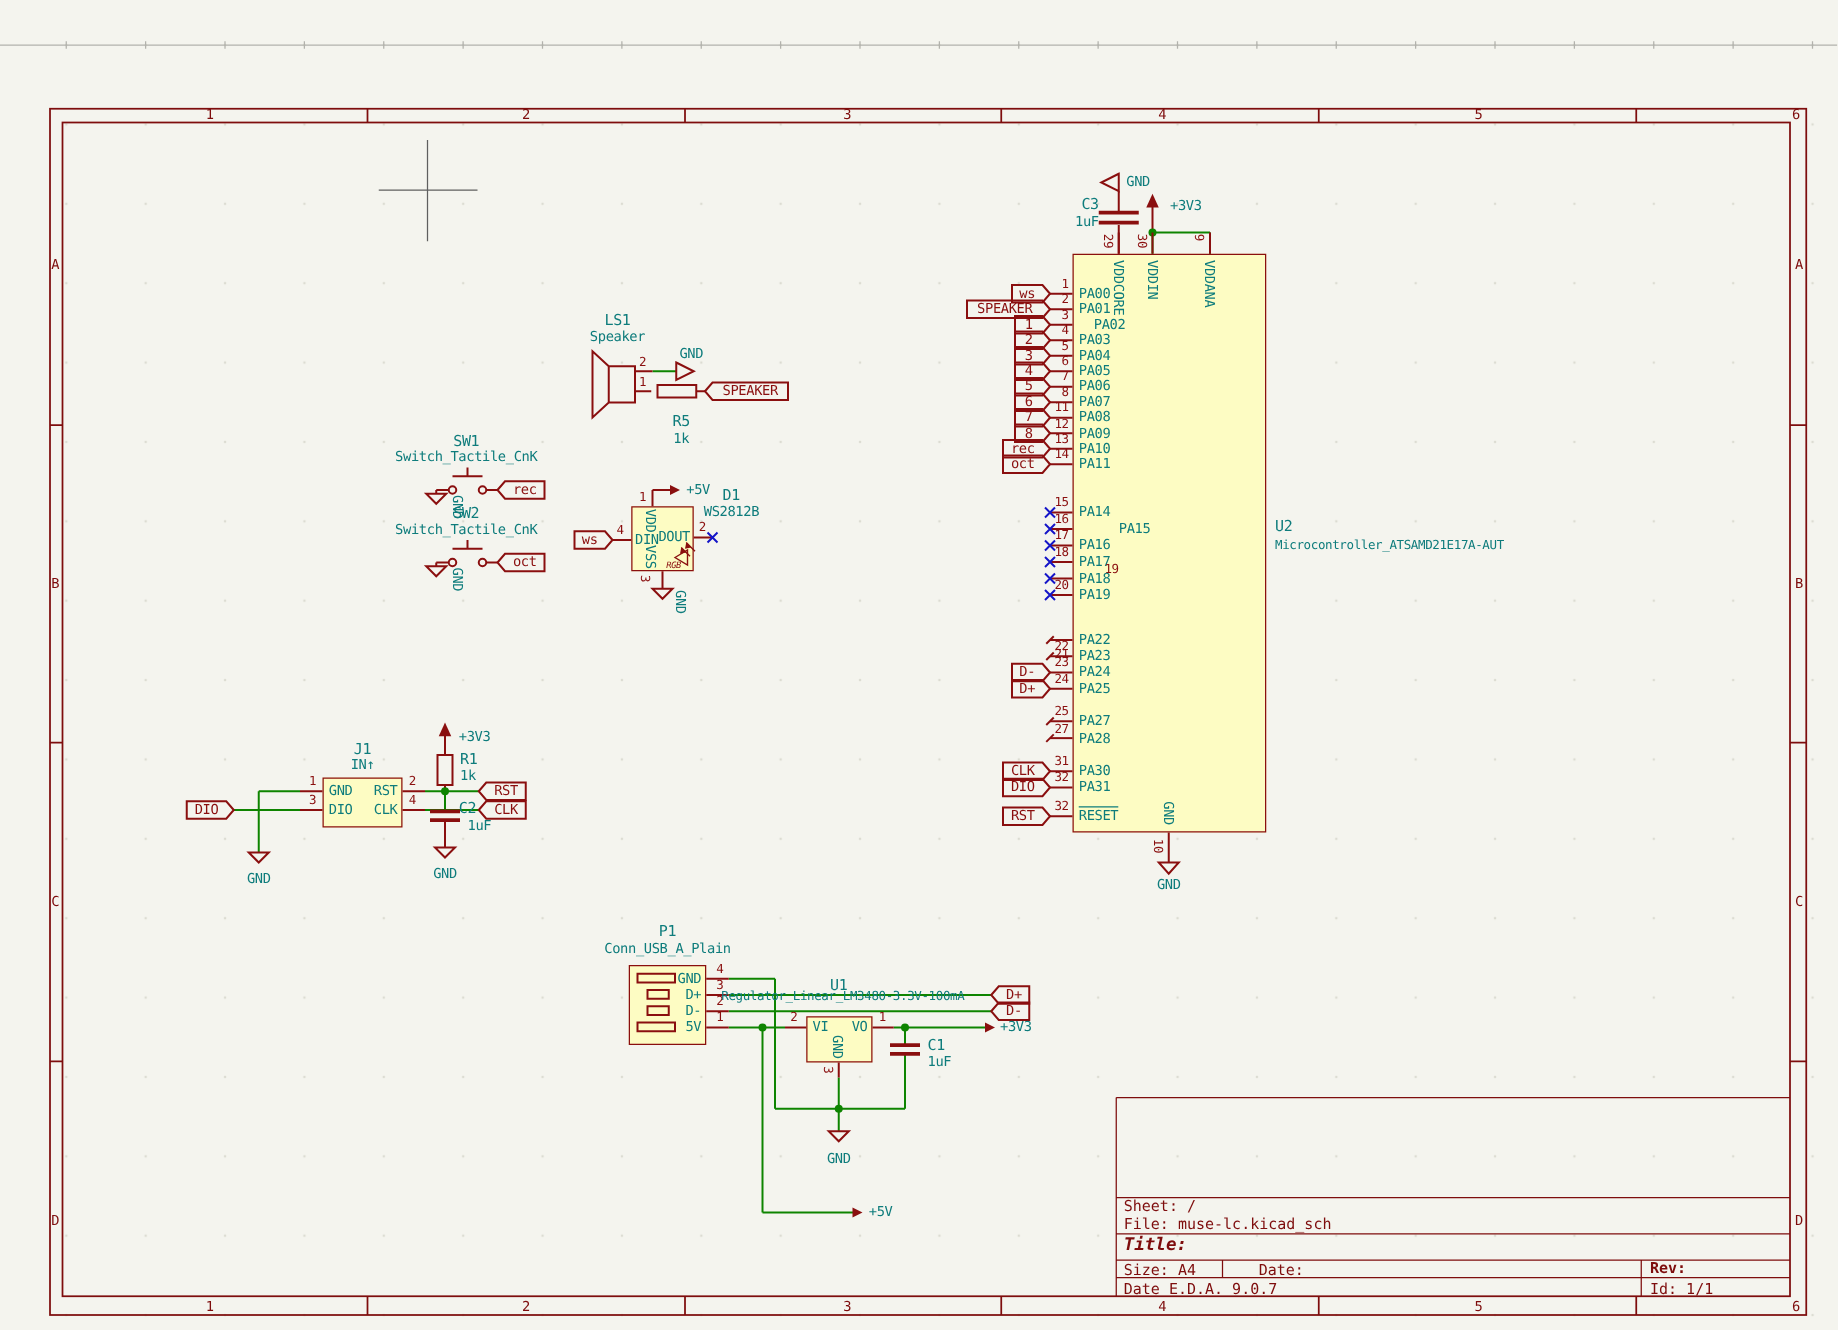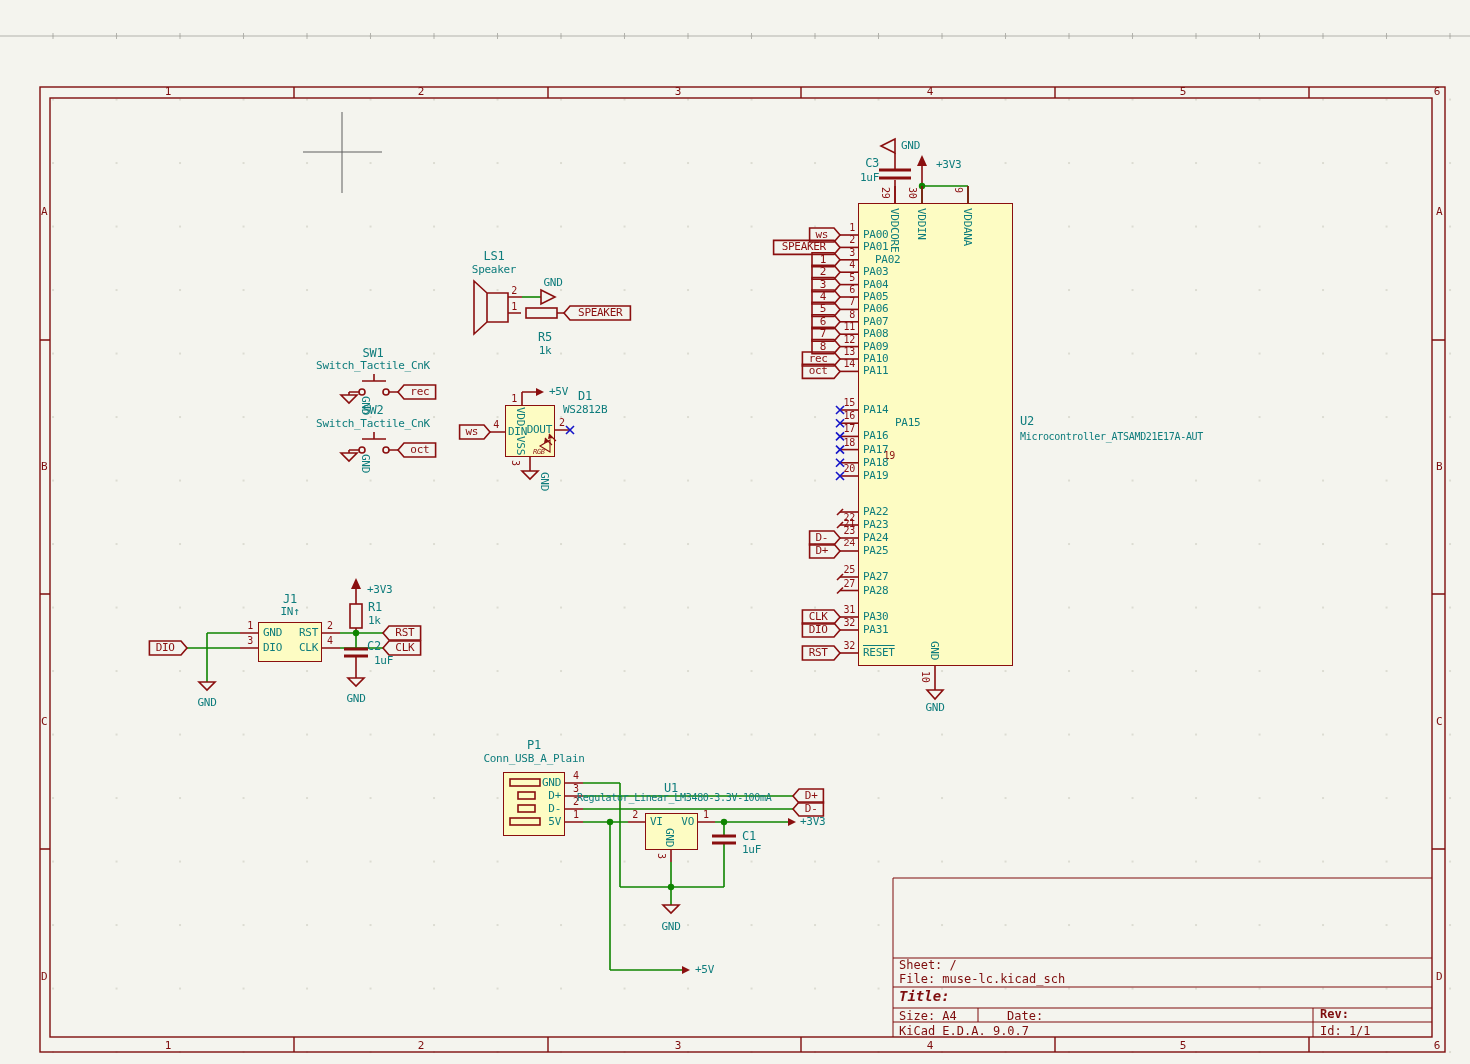--- a/index.html
+++ b/index.html
@@ -312,21 +312,21 @@
     <div class="t" style="left:800px;top:815px;">+3V3</div>
     <div class="t" style="left:695px;top:963px;">+5V</div>
     <div class="t c" style="left:671px;top:920px;">GND</div>
 
     <div class="tb" style="left:899px;top:958px;">Sheet: /</div>
     <div class="tb" style="left:899px;top:972px;">File: muse-lc.kicad_sch</div>
     <div class="tb big" style="left:899px;top:989px;">Title:</div>
     <div class="tb" style="left:899px;top:1009px;">Size: A4</div>
     <div class="tb" style="left:1007px;top:1009px;">Date:</div>
     <div class="tb bold" style="left:1320px;top:1007px;">Rev:</div>
-    <div class="tb" style="left:899px;top:1024px;">KiCad E.D.A. 9.0.7</div>
+    <div class="tb" style="left:899px;top:1024px;">Date E.D.A. 9.0.7</div>
     <div class="tb" style="left:1320px;top:1024px;">Id: 1/1</div>
   <div class="frameLbl c" style="left: 168px; top: 85px;">1</div>
       <div class="frameLbl c" style="left: 168px; top: 1039px;">1</div>
       <div class="frameLbl c" style="left: 421px; top: 85px;">2</div>
       <div class="frameLbl c" style="left: 421px; top: 1039px;">2</div>
       <div class="frameLbl c" style="left: 678px; top: 85px;">3</div>
       <div class="frameLbl c" style="left: 678px; top: 1039px;">3</div>
       <div class="frameLbl c" style="left: 930px; top: 85px;">4</div>
       <div class="frameLbl c" style="left: 930px; top: 1039px;">4</div>
       <div class="frameLbl c" style="left: 1183px; top: 85px;">5</div>
@@ -398,21 +398,21 @@
       <div class="t" style="left: 863px; top: 455.8px;">PA18</div>
       <div class="t f10 rd r" style="left: 855px; top: 463px;">20</div>
       <div class="t" style="left: 863px; top: 469px;">PA19</div>
       <div class="t f10 rd r" style="left: 855px; top: 518px;">21</div>
       <div class="t" style="left: 863px; top: 505px;">PA22</div>
       <div class="t f10 rd r" style="left: 855px; top: 512px;">22</div>
       <div class="t" style="left: 863px; top: 518px;">PA23</div>
       <div class="t f10 rd r" style="left: 855px; top: 525px;">23</div>
       <div class="t" style="left: 863px; top: 531px;">PA24</div>
       <div class="t rd c" style="left: 821.8px; top: 531px;">D-</div>
-      <div class="t f10 rd r" style="left: 855px; top: 538px; font-family: Liberation Mono, monospace;">24</div>
+      <div class="t f10 rd r" style="left: 855px; top: 538px;">24</div>
       <div class="t" style="left: 863px; top: 544px;">PA25</div>
       <div class="t rd c" style="left: 821.8px; top: 544px;">D+</div>
       <div class="t f10 rd r" style="left: 855px; top: 564px;">25</div>
       <div class="t" style="left: 863px; top: 570px;">PA27</div>
       <div class="t f10 rd r" style="left: 855px; top: 577.5px;">27</div>
       <div class="t" style="left: 863px; top: 583.5px; text-align: center;">PA28</div>
       <div class="t f10 rd r" style="left: 855px; top: 604px;">31</div>
       <div class="t" style="left: 863px; top: 610px;">PA30</div>
       <div class="t rd c" style="left: 818.2px; top: 610px;">CLK</div>
       <div class="t f10 rd r" style="left: 855px; top: 617px;">32</div>

